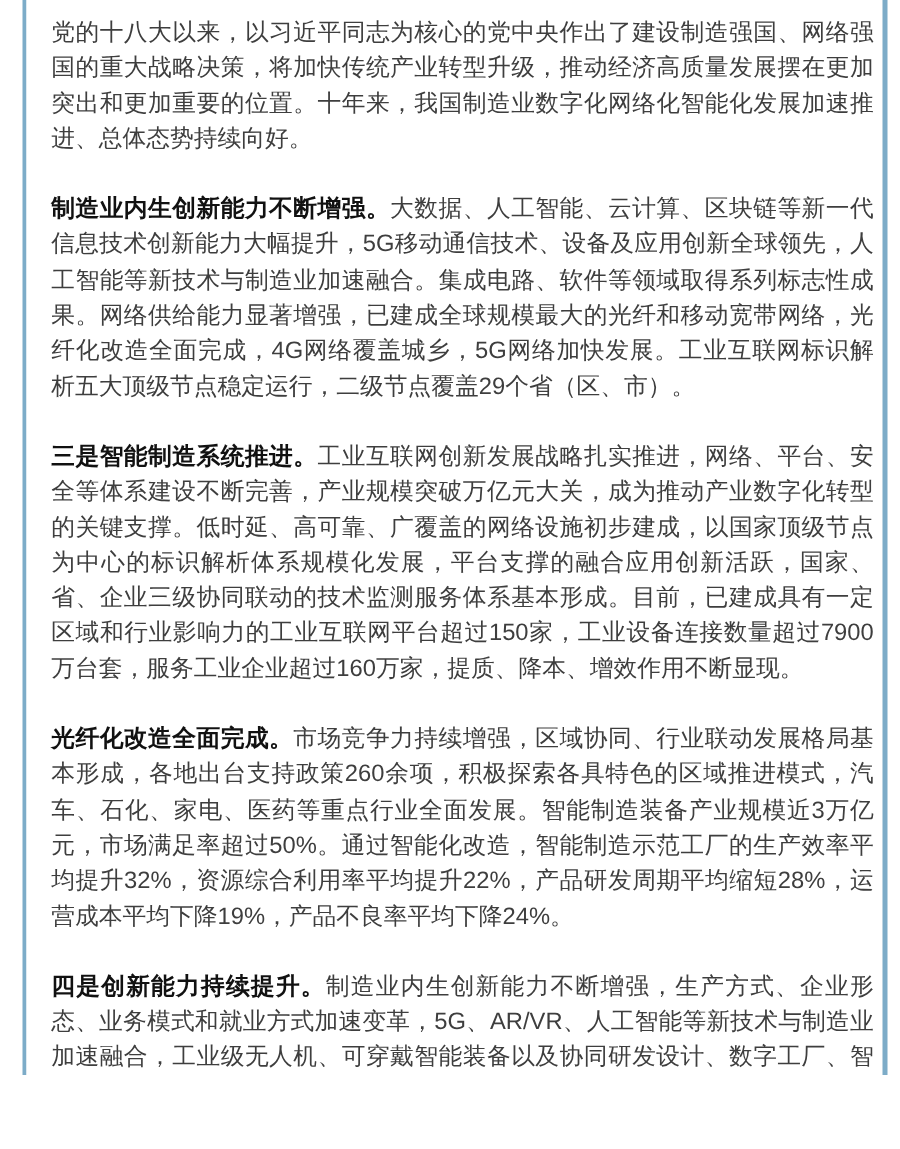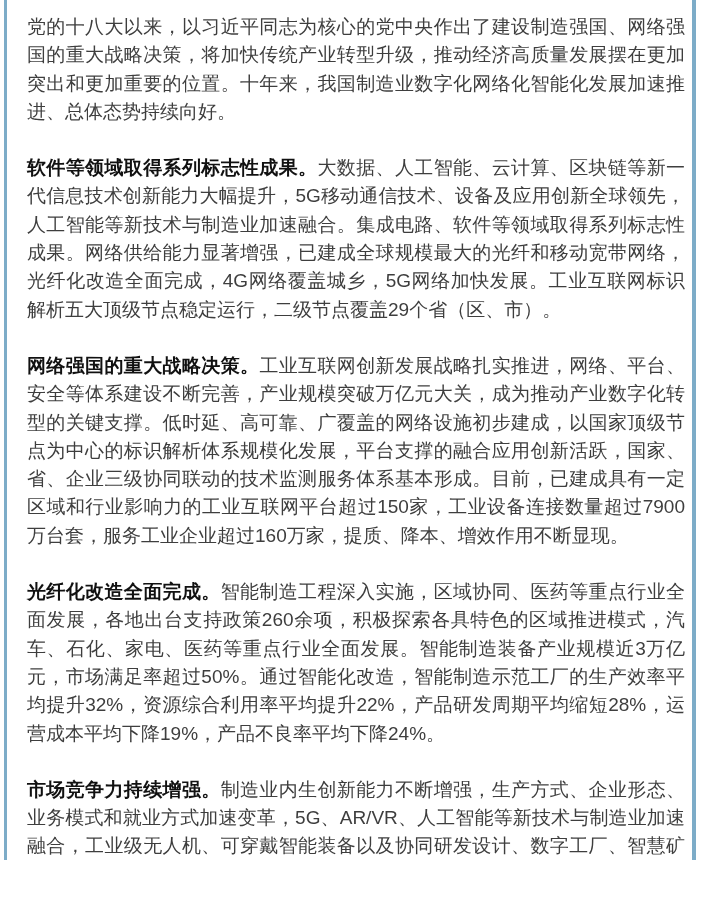--- a/index.html
+++ b/index.html
@@ -4,21 +4,21 @@
 <style>
   html, body {
     margin: 0;
     padding: 0;
     background: #ffffff;
     width: 720px;
     font-family: "Liberation Sans", "DejaVu Sans", sans-serif;
   }
   .quote-block {
     box-sizing: border-box;
-    margin-left: 4px;
+    margin-left: 18px;
     width: 692px;
     height: 860px;
     border-left: 3px solid var(--border-color, #7DACC8);
     border-right: 4px solid var(--border-color, #7DACC8);
     padding: 13px 7px 10px 20px;
     overflow: hidden;
   }
   .quote-block p {
     margin: 0 0 28px 0;
     font-size: 19px;
@@ -35,20 +35,20 @@
     font-weight: bold;
     color: var(--heading-color, #111111);
   }
 </style>
 </head>
 <body>
 
 <div class="quote-block">
   <p><strong></strong><span>党的十八大以来，以习近平同志为核心的党中央作出了建设制造强国、网络强国的重大战略决策，将加快传统产业转型升级，推动经济高质量发展摆在更加突出和更加重要的位置。十年来，我国制造业数字化网络化智能化发展加速推进、总体态势持续向好。</span></p>
 
-  <p><strong>软件等领域取得系列标志性成果。</strong><span>大数据、人工智能、云计算、区块链等新一代信息技术创新能力大幅提升，5G移动通信技术、设备及应用创新全球领先，人工智能等新技术与制造业加速融合。集成电路、软件等领域取得系列标志性成果。网络供给能力显著增强，已建成全球规模最大的光纤和移动宽带网络，光纤化改造全面完成，4G网络覆盖城乡，5G网络加快发展。工业互联网标识解析五大顶级节点稳定运行，二级节点覆盖29个省（区、市）。</span></p>
+  <p><strong>制造业内生创新能力不断增强。</strong><span>大数据、人工智能、云计算、区块链等新一代信息技术创新能力大幅提升，5G移动通信技术、设备及应用创新全球领先，人工智能等新技术与制造业加速融合。集成电路、软件等领域取得系列标志性成果。网络供给能力显著增强，已建成全球规模最大的光纤和移动宽带网络，光纤化改造全面完成，4G网络覆盖城乡，5G网络加快发展。工业互联网标识解析五大顶级节点稳定运行，二级节点覆盖29个省（区、市）。</span></p>
 
-  <p><strong>网络强国的重大战略决策。</strong><span>工业互联网创新发展战略扎实推进，网络、平台、安全等体系建设不断完善，产业规模突破万亿元大关，成为推动产业数字化转型的关键支撑。低时延、高可靠、广覆盖的网络设施初步建成，以国家顶级节点为中心的标识解析体系规模化发展，平台支撑的融合应用创新活跃，国家、省、企业三级协同联动的技术监测服务体系基本形成。目前，已建成具有一定区域和行业影响力的工业互联网平台超过150家，工业设备连接数量超过7900万台套，服务工业企业超过160万家，提质、降本、增效作用不断显现。</span></p>
+  <p><strong>三是智能制造系统推进。</strong><span>工业互联网创新发展战略扎实推进，网络、平台、安全等体系建设不断完善，产业规模突破万亿元大关，成为推动产业数字化转型的关键支撑。低时延、高可靠、广覆盖的网络设施初步建成，以国家顶级节点为中心的标识解析体系规模化发展，平台支撑的融合应用创新活跃，国家、省、企业三级协同联动的技术监测服务体系基本形成。目前，已建成具有一定区域和行业影响力的工业互联网平台超过150家，工业设备连接数量超过7900万台套，服务工业企业超过160万家，提质、降本、增效作用不断显现。</span></p>
 
-  <p><strong>光纤化改造全面完成。</strong><span>智能制造工程深入实施，区域协同、医药等重点行业全面发展，各地出台支持政策260余项，积极探索各具特色的区域推进模式，汽车、石化、家电、医药等重点行业全面发展。智能制造装备产业规模近3万亿元，市场满足率超过50%。通过智能化改造，智能制造示范工厂的生产效率平均提升32%，资源综合利用率平均提升22%，产品研发周期平均缩短28%，运营成本平均下降19%，产品不良率平均下降24%。</span></p>
+  <p><strong>光纤化改造全面完成。</strong><span>市场竞争力持续增强，区域协同、行业联动发展格局基本形成，各地出台支持政策260余项，积极探索各具特色的区域推进模式，汽车、石化、家电、医药等重点行业全面发展。智能制造装备产业规模近3万亿元，市场满足率超过50%。通过智能化改造，智能制造示范工厂的生产效率平均提升32%，资源综合利用率平均提升22%，产品研发周期平均缩短28%，运营成本平均下降19%，产品不良率平均下降24%。</span></p>
 
-  <p><strong>市场竞争力持续增强。</strong><span>制造业内生创新能力不断增强，生产方式、企业形态、业务模式和就业方式加速变革，5G、AR/VR、人工智能等新技术与制造业加速融合，工业级无人机、可穿戴智能装备以及协同研发设计、数字工厂、智慧矿山、共享制造等新产品、新模式、新业态蓬勃兴起。零工经济、平台经济等新业态不断壮大，推动制造业加速向价值链高端延伸，市场竞争力持续增强。</span></p>
+  <p><strong>四是创新能力持续提升。</strong><span>制造业内生创新能力不断增强，生产方式、企业形态、业务模式和就业方式加速变革，5G、AR/VR、人工智能等新技术与制造业加速融合，工业级无人机、可穿戴智能装备以及协同研发设计、数字工厂、智慧矿山、共享制造等新产品、新模式、新业态蓬勃兴起。零工经济、平台经济等新业态不断壮大，推动制造业加速向价值链高端延伸，市场竞争力持续增强。</span></p>
 </div>
 
 </body></html>

